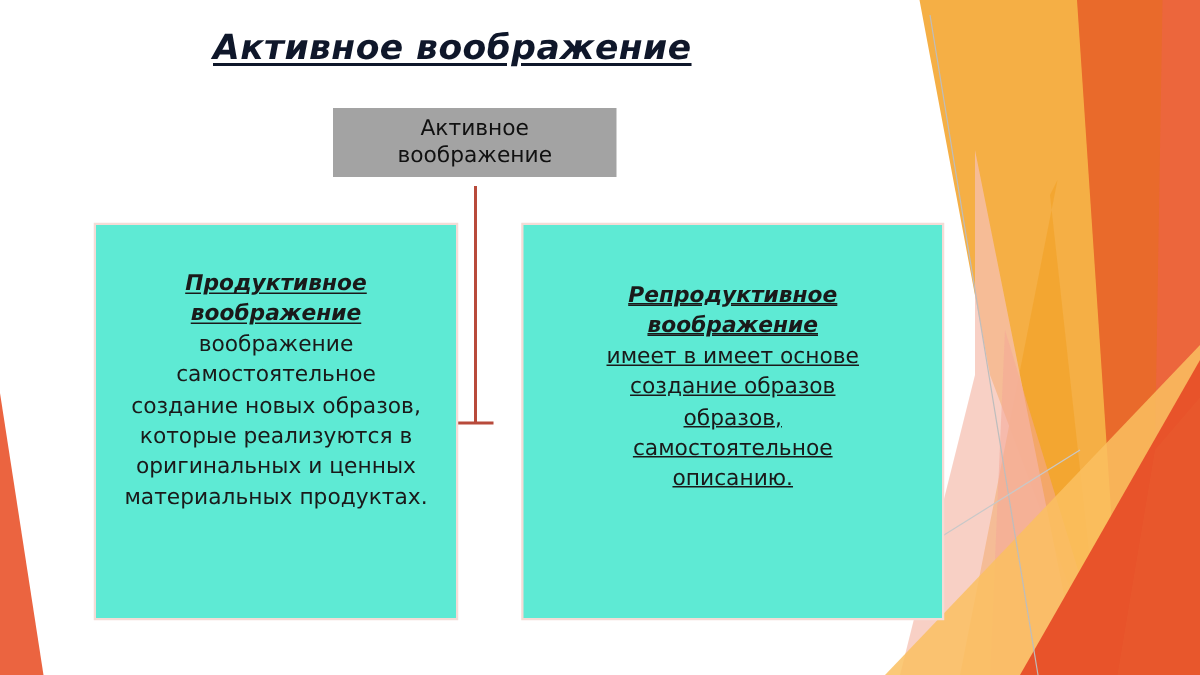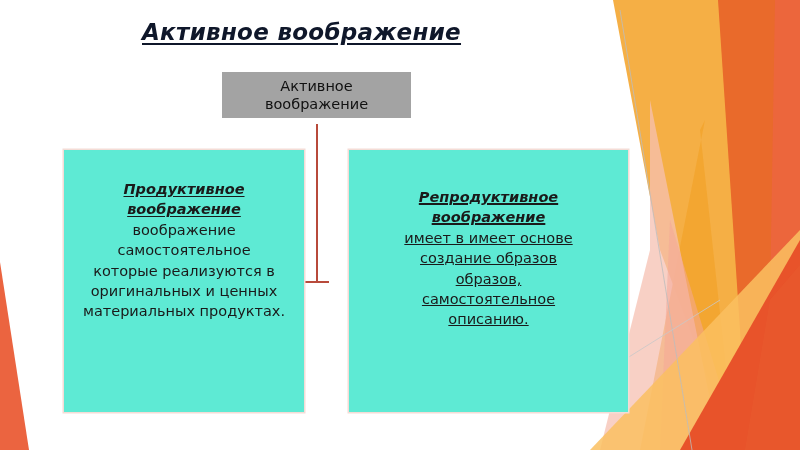--- a/index.html
+++ b/index.html
@@ -75,20 +75,21 @@
 </div>
 
 <div class="v-line"></div>
 <div class="h-tick"></div>
 
 <div class="child-box child-left">
   <div class="child-line child-heading">Продуктивное</div>
   <div class="child-line child-heading">воображение</div>
   <div class="child-line">воображение</div>
   <div class="child-line">самостоятельное</div>
+  <div class="child-line">создание новых образов,</div>
   <div class="child-line">которые реализуются в</div>
   <div class="child-line">оригинальных и ценных</div>
   <div class="child-line">материальных продуктах.</div>
 </div>
 
 <div class="child-box child-right">
   <div class="child-line child-heading">Репродуктивное</div>
   <div class="child-line child-heading">воображение</div>
   <div class="child-line">имеет в имеет основе</div>
   <div class="child-line">создание образов</div>

